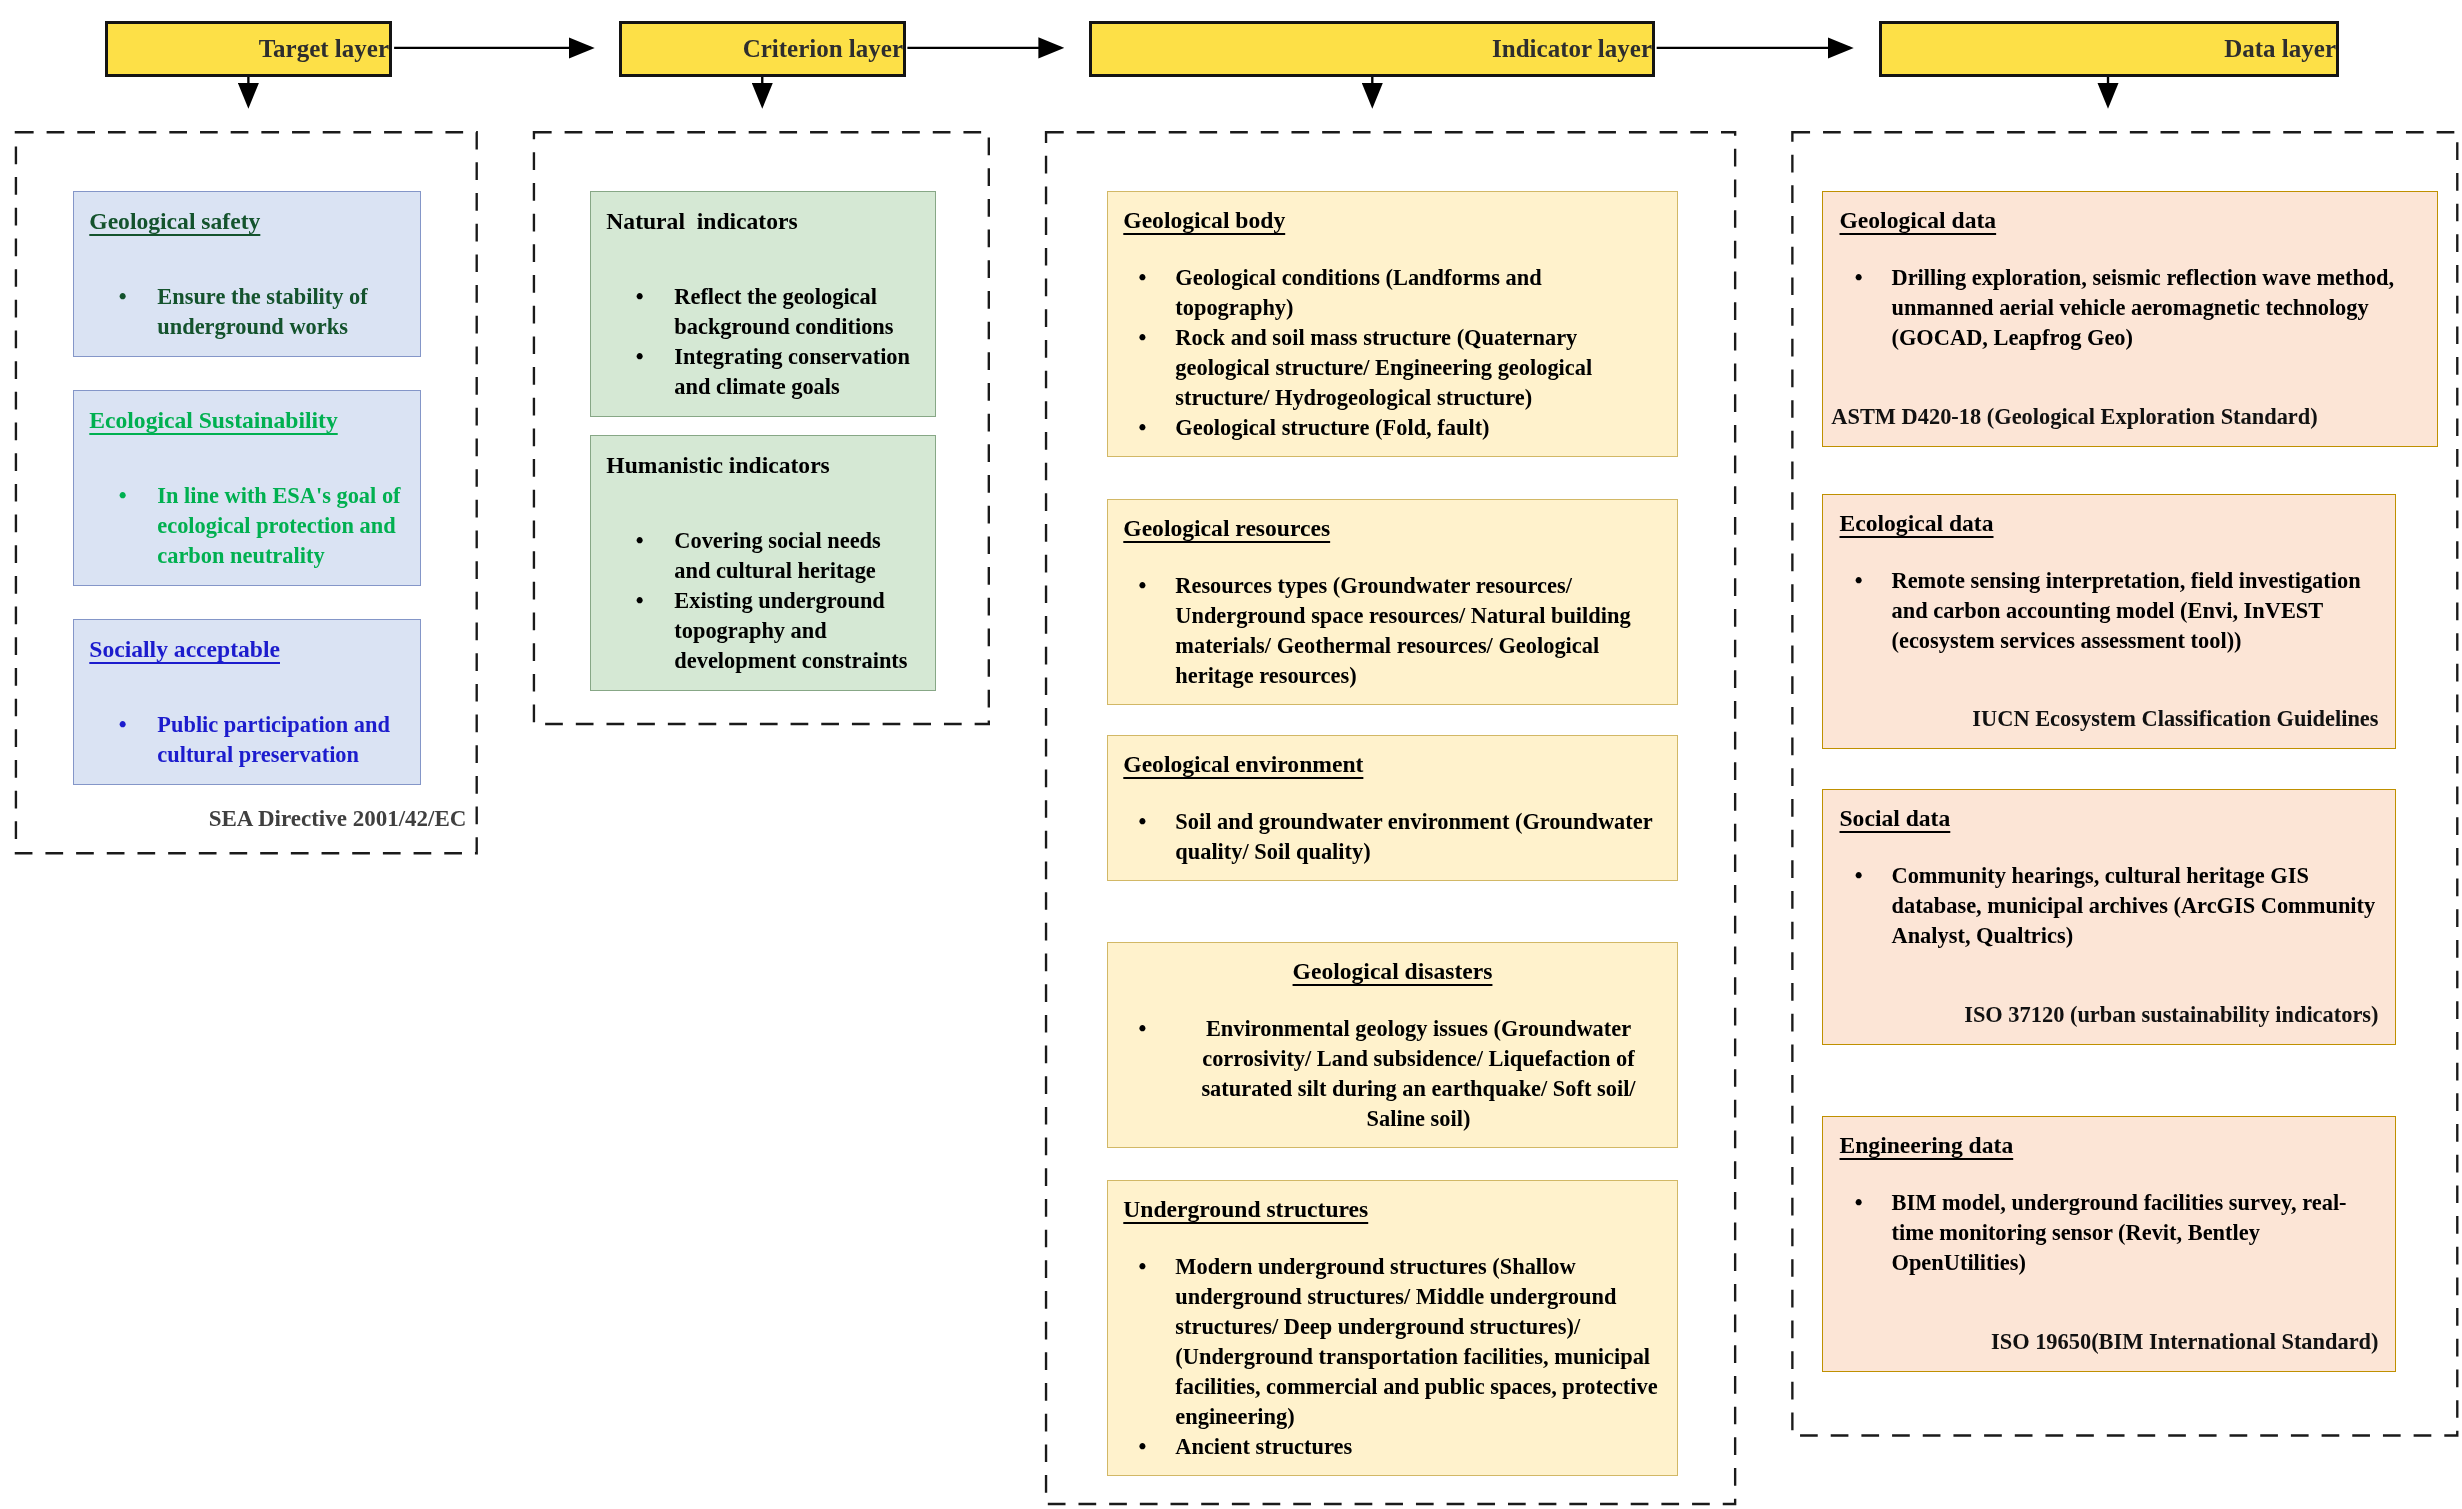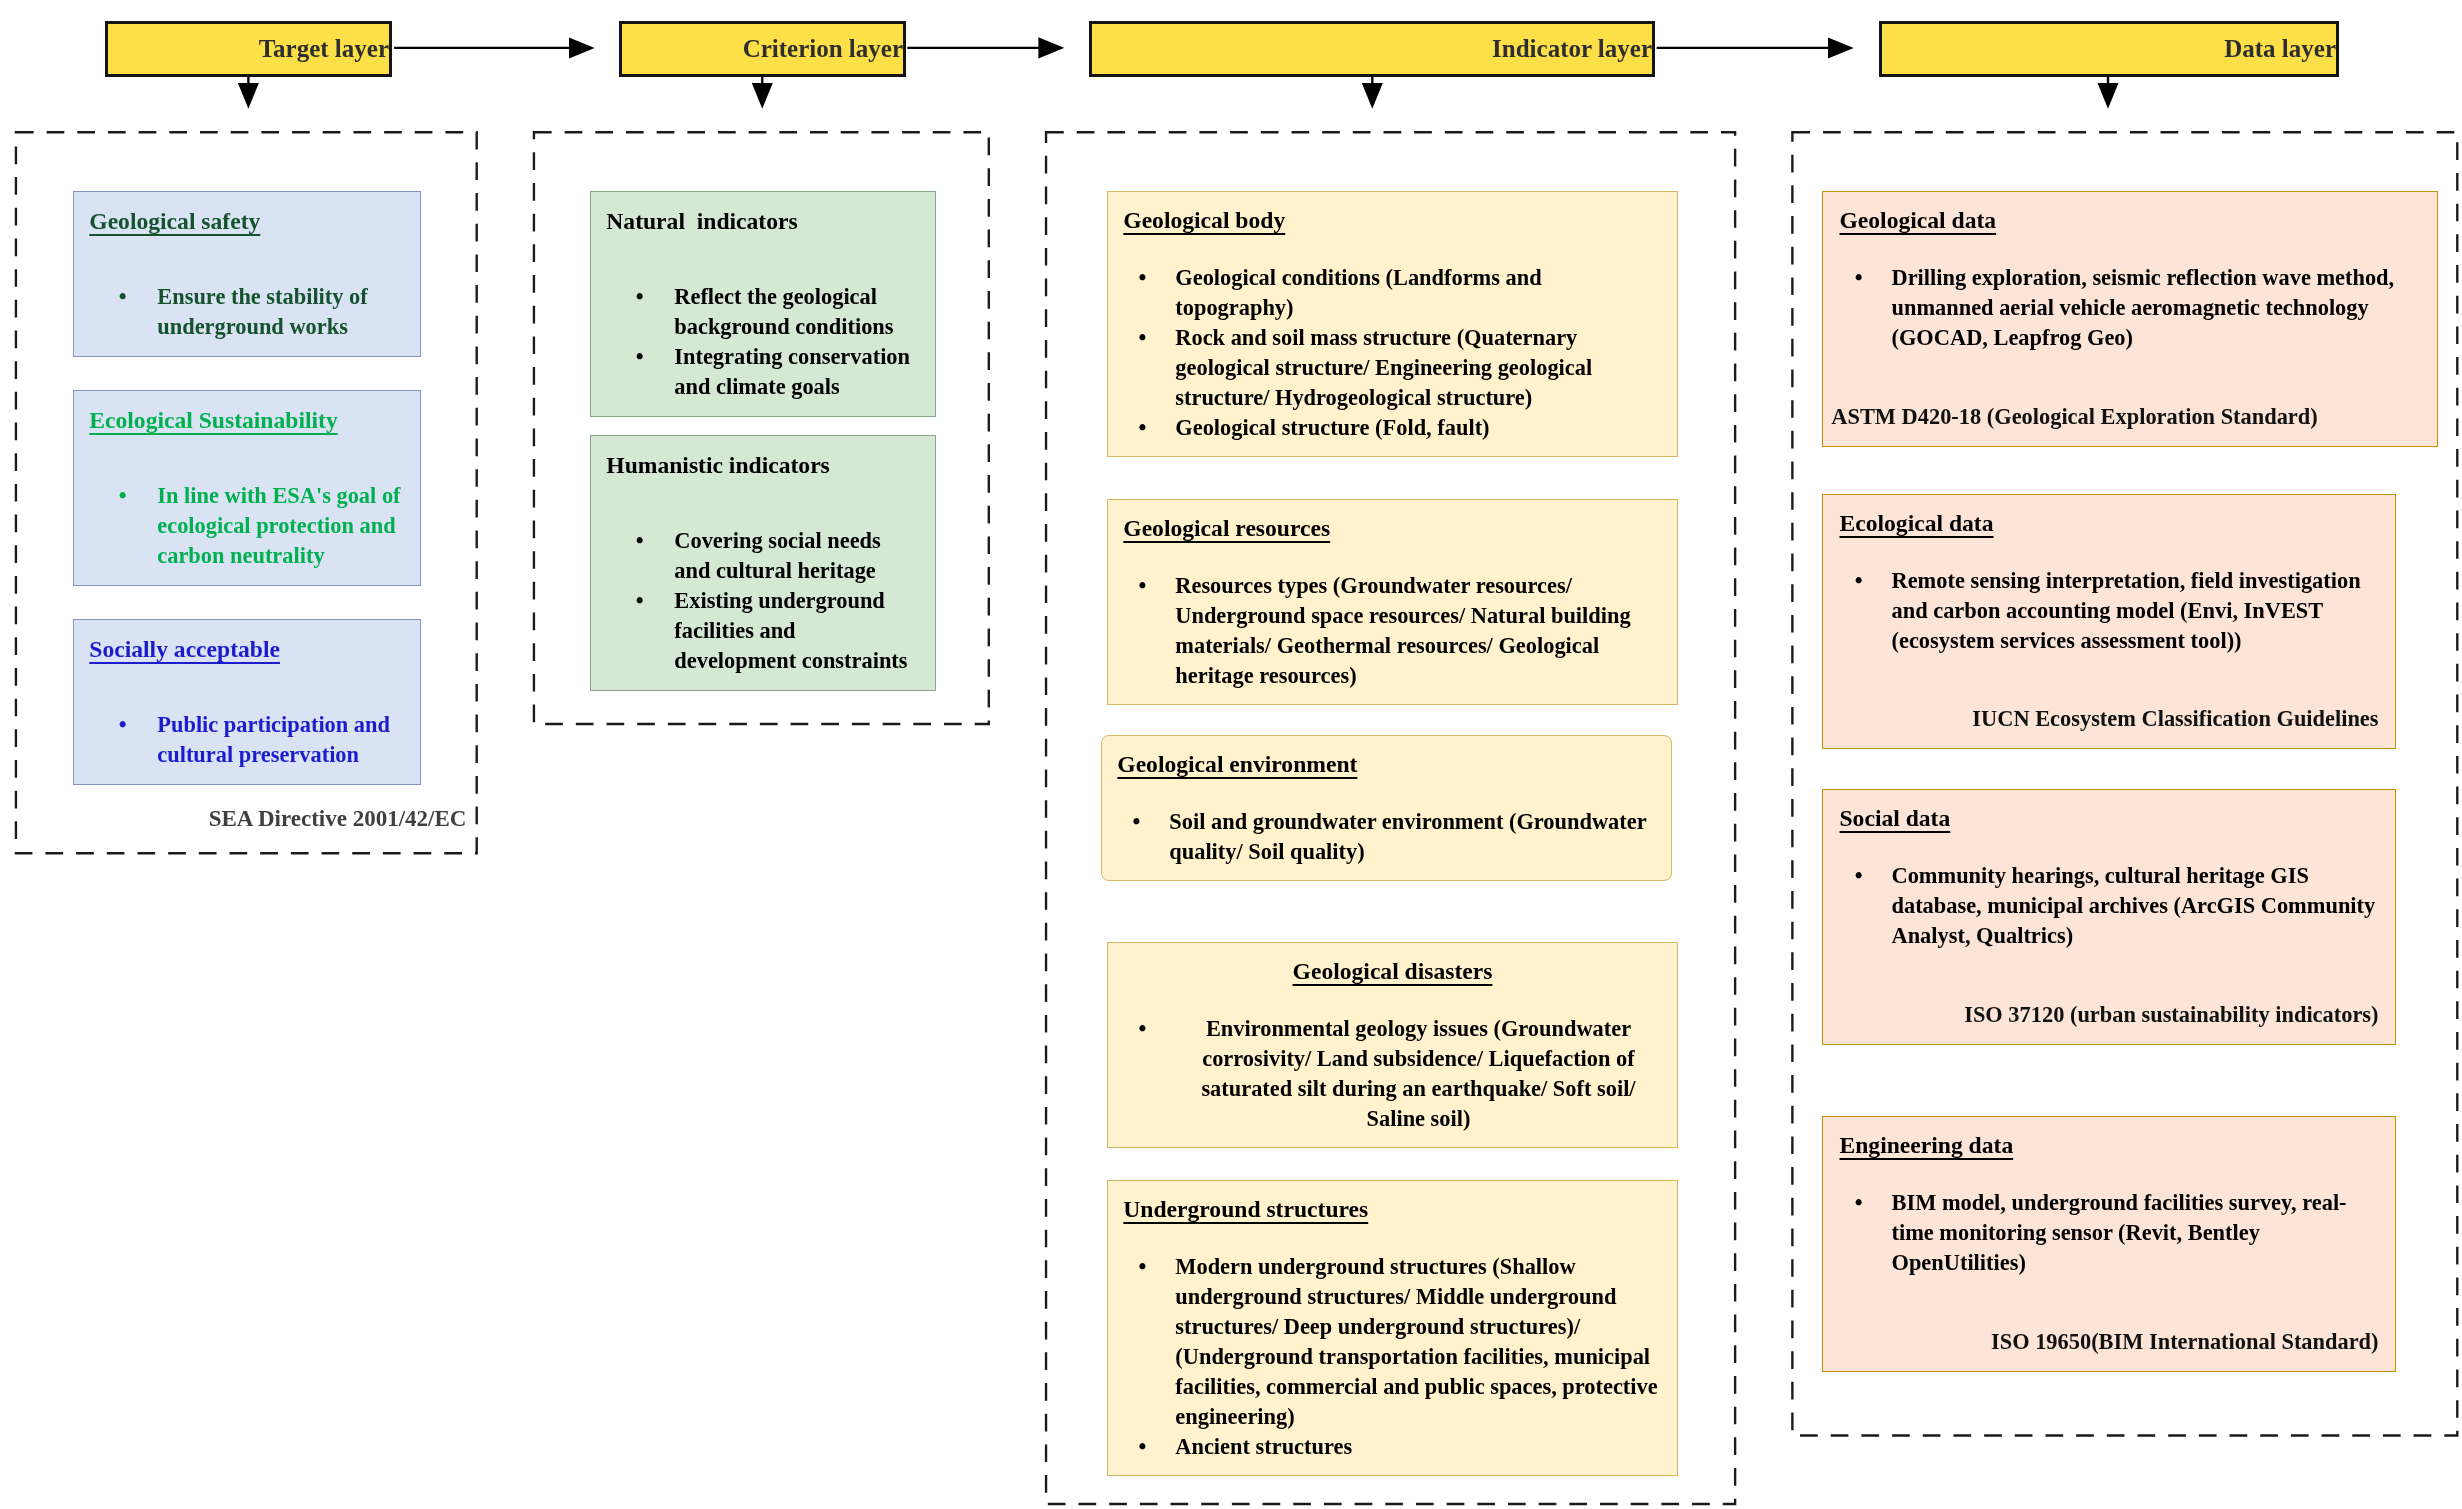--- a/index.html
+++ b/index.html
@@ -139,21 +139,21 @@
       <ul>
         <li>Reflect the geological background conditions</li>
         <li>Integrating conservation and climate goals</li>
       </ul>
     </div>
 
     <div class="node c-node" style="left:56px;top:303px;width:346px;min-height:239px;">
       <div class="box-title">Humanistic indicators</div>
       <ul>
         <li>Covering social needs and cultural heritage</li>
-        <li>Existing underground facilities and development constraints</li>
+        <li>Existing underground topography and development constraints</li>
       </ul>
     </div>
   </div>
 
   <div class="container" style="left:1046px;top:132px;width:689px;height:1372px;">
 
     <div class="node i-node" style="left:61px;top:59px;width:571px;min-height:263px;">
       <div class="box-title u">Geological body</div>
       <ul>
         <li>Geological conditions (Landforms and topography)</li>
@@ -162,21 +162,21 @@
       </ul>
     </div>
 
     <div class="node i-node" style="left:61px;top:367px;width:571px;min-height:195px;">
       <div class="box-title u">Geological resources</div>
       <ul>
         <li>Resources types (Groundwater resources/ Underground space resources/ Natural building materials/ Geothermal resources/ Geological heritage resources)</li>
       </ul>
     </div>
 
-    <div class="node i-node" style="left:55px;top:603px;width:571px;min-height:137px;border-radius:8px;">
+    <div class="node i-node" style="left:61px;top:603px;width:571px;min-height:137px;">
       <div class="box-title u">Geological environment</div>
       <ul>
         <li>Soil and groundwater environment (Groundwater quality/ Soil quality)</li>
       </ul>
     </div>
 
     <div class="node i-node" style="left:61px;top:810px;width:571px;min-height:190px;text-align:center;">
       <div class="box-title u">Geological disasters</div>
       <ul>
         <li>Environmental geology issues (Groundwater corrosivity/ Land subsidence/ Liquefaction of saturated silt during an earthquake/ Soft soil/ Saline soil)</li>

